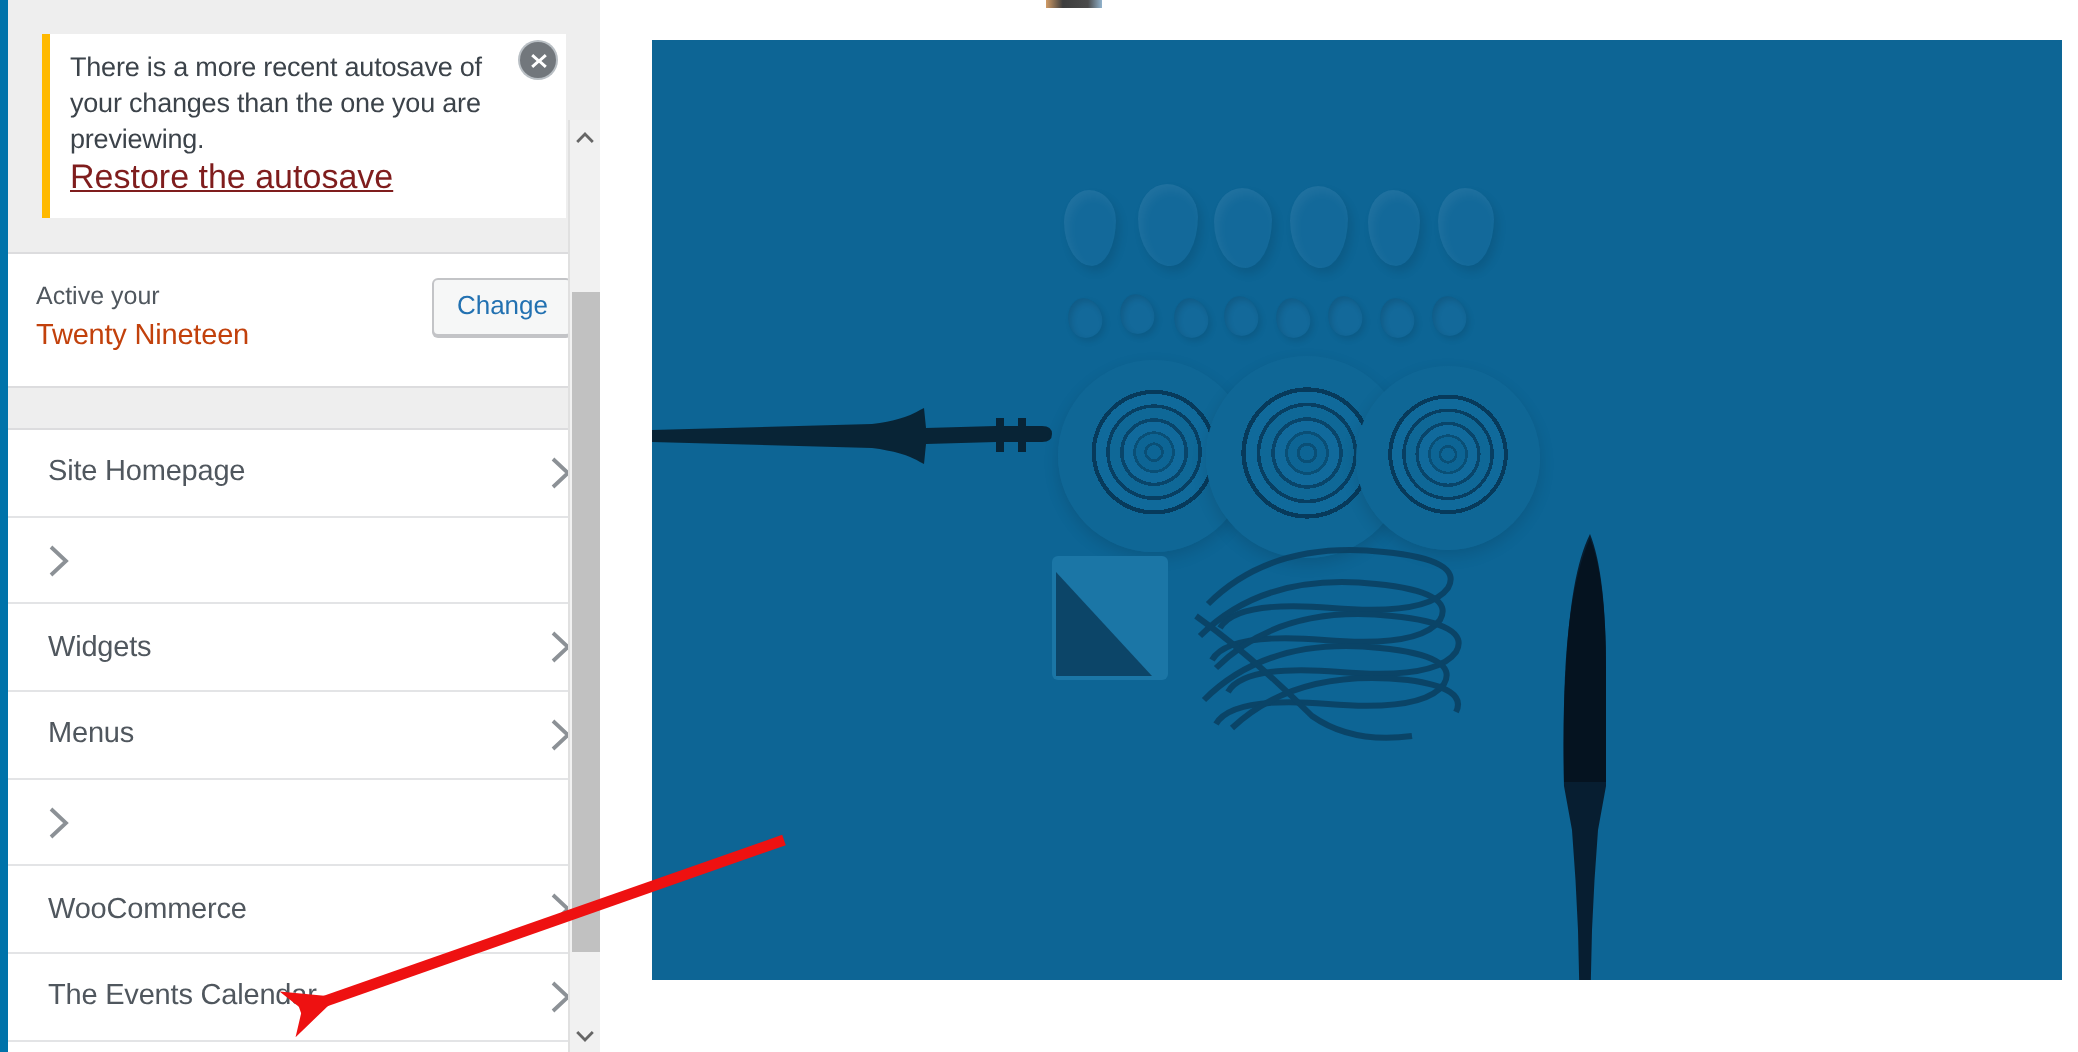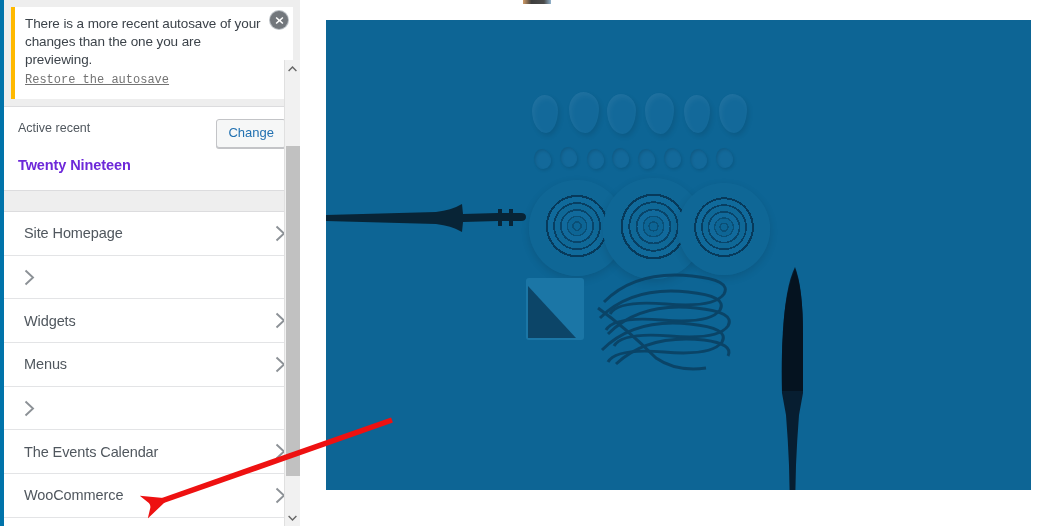--- a/index.html
+++ b/index.html
@@ -26,41 +26,40 @@
     width: 300px;
     height: 526px;
     background: #eeeeee;
     border-left: 4px solid #0073aa;
     overflow: hidden;
   }
 
   
   #notice {
     position: relative;
-    margin: 7px;
+    margin: 17px;
     background: #ffffff;
     border-left: 4px solid #ffb900;
     padding: 8px 30px 10px 10px;
     min-height: 59px;
   }
   #notice .notice-text {
     font-size: 13.5px;
     line-height: 18px;
     color: #3c434a;
     letter-spacing: -0.1px;
   }
   #notice .notice-link {
     display: inline-block;
     margin-top: 1px;
-    font-size: 12px;
+    font-size: 17px;
     line-height: 18px;
-    color: #737373;
+    color: #7f1d1d;
     text-decoration: underline;
     cursor: pointer;
-    font-family: Liberation Mono, monospace;
   }
   #notice-dismiss {
     position: absolute;
     top: 4px;
     right: 5px;
     width: 18px;
     height: 18px;
     border-radius: 50%;
     background: #72777c;
     border: none;
@@ -88,24 +87,24 @@
     min-height: 57px;
   }
   #theme-block .theme-info { padding-top: 1px; }
   .theme-label {
     font-size: 12.5px;
     color: #50575e;
     line-height: 17px;
   }
   .theme-name {
     font-size: 14.5px;
-    font-weight: bold;
-    color: #6d28d9;
+    font-weight: normal;
+    color: #c2410c;
     line-height: 21px;
-    margin-top: 18px;
+    margin-top: 1px;
     letter-spacing: -0.1px;
   }
   #change-theme-button {
     font-family: "Liberation Sans", sans-serif;
     font-size: 13px;
     color: #2271b1;
     background: #f6f7f7;
     border: 1px solid #c3c4c7;
     border-radius: 3px;
     padding: 4px 11px 5px 11px;
@@ -295,21 +294,21 @@
       <button id="notice-dismiss">
         <svg width="11" height="11" viewBox="0 0 11 11">
           <path d="M2.6 2.0 L5.5 4.6 L8.4 2.0 L9.4 3.1 L6.7 5.5 L9.4 7.9 L8.4 9.0 L5.5 6.4 L2.6 9.0 L1.6 7.9 L4.3 5.5 L1.6 3.1 Z" fill="#ffffff"></path>
         </svg>
       </button>
     </div>
     <div class="notice-bottom-border"></div>
 
     <div id="theme-block">
       <div class="theme-info">
-        <div class="theme-label">Active recent</div>
+        <div class="theme-label">Active your</div>
         <div class="theme-name">Twenty Nineteen</div>
       </div>
       <button id="change-theme-button">Change</button>
     </div>
 
     <div id="panel-spacer"></div>
 
     <div id="panel-list">
         <div class="panel-item">
           <span class="panel-title">Site Homepage</span>
@@ -333,27 +332,27 @@
           <svg class="chevron" width="11" height="17" viewBox="0 0 11 17">
             <path d="M1.5 1.5 L9 8.5 L1.5 15.5" stroke="#8c9196" stroke-width="1.9" fill="none"></path>
           </svg>
         </div>
         <div class="panel-item">
           <svg class="chevron" width="11" height="17" viewBox="0 0 11 17">
             <path d="M1.5 1.5 L9 8.5 L1.5 15.5" stroke="#8c9196" stroke-width="1.9" fill="none"></path>
           </svg>
         </div>
         <div class="panel-item">
+          <span class="panel-title">WooCommerce</span>
+          <svg class="chevron" width="11" height="17" viewBox="0 0 11 17">
+            <path d="M1.5 1.5 L9 8.5 L1.5 15.5" stroke="#8c9196" stroke-width="1.9" fill="none"></path>
+          </svg>
+        </div>
+        <div class="panel-item">
           <span class="panel-title">The Events Calendar</span>
-          <svg class="chevron" width="11" height="17" viewBox="0 0 11 17">
-            <path d="M1.5 1.5 L9 8.5 L1.5 15.5" stroke="#8c9196" stroke-width="1.9" fill="none"></path>
-          </svg>
-        </div>
-        <div class="panel-item">
-          <span class="panel-title">WooCommerce</span>
           <svg class="chevron" width="11" height="17" viewBox="0 0 11 17">
             <path d="M1.5 1.5 L9 8.5 L1.5 15.5" stroke="#8c9196" stroke-width="1.9" fill="none"></path>
           </svg>
         </div>
         <div class="panel-item">
           <span class="panel-title">Additional CSS</span>
           <svg class="chevron" width="11" height="17" viewBox="0 0 11 17">
             <path d="M1.5 1.5 L9 8.5 L1.5 15.5" stroke="#8c9196" stroke-width="1.9" fill="none"></path>
           </svg>
         </div>

